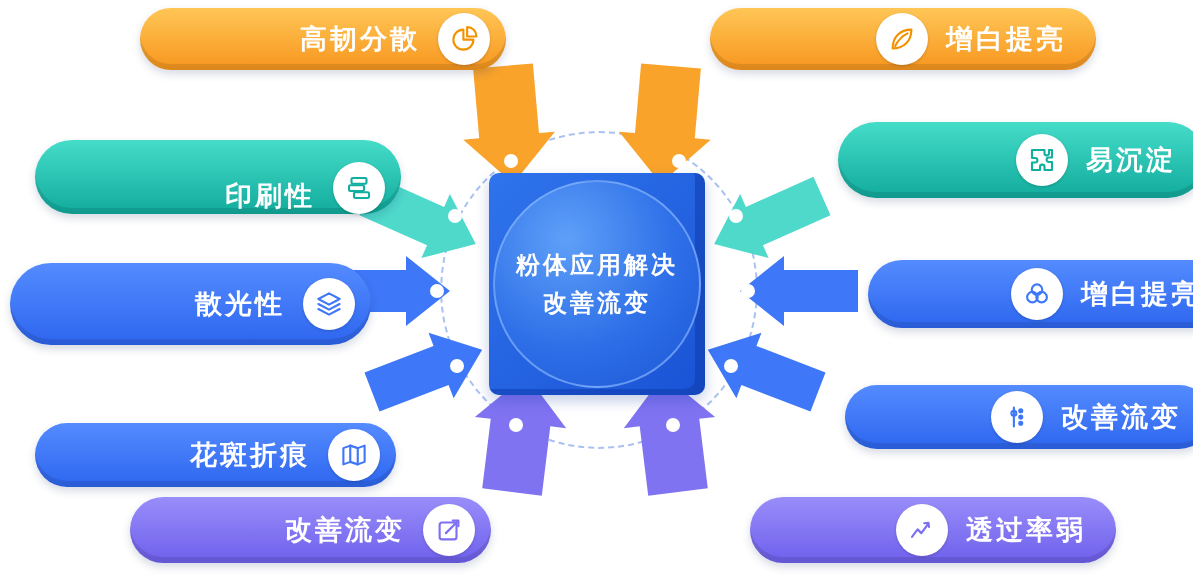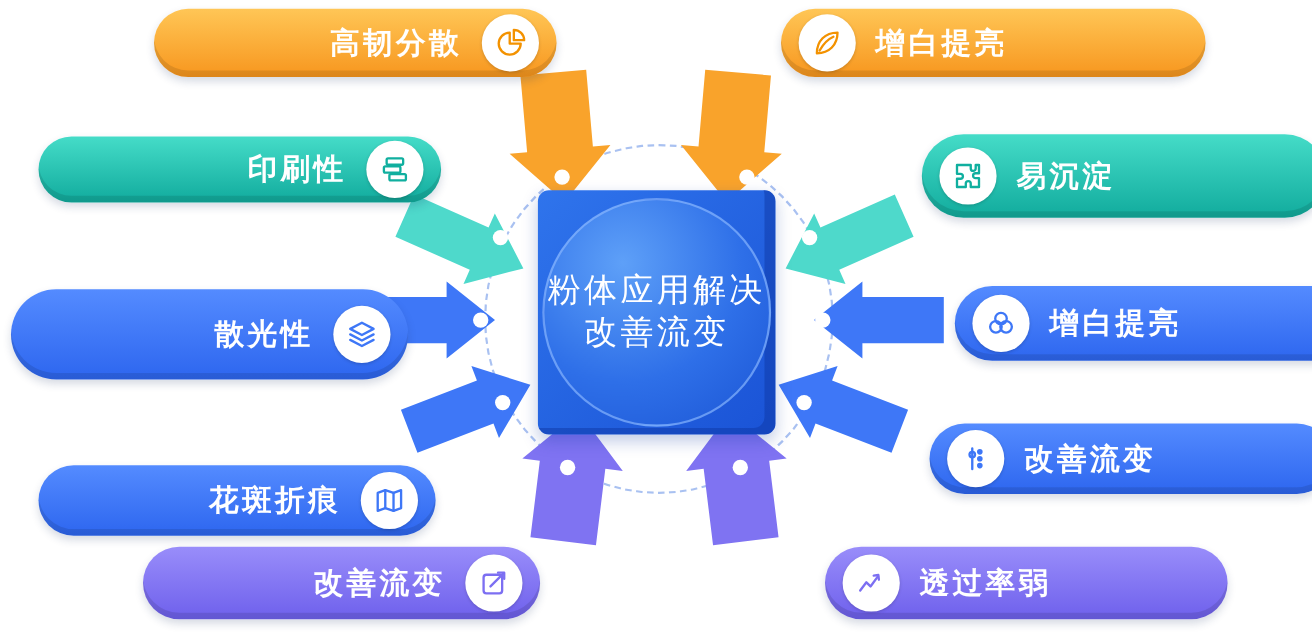--- a/index.html
+++ b/index.html
@@ -5,21 +5,21 @@
   html,body{margin:0;padding:0;background:#ffffff;}
   body{font-family:"Liberation Sans","DejaVu Sans",sans-serif;}
   .canvas{position:relative;width:1193px;height:577px;background:#ffffff;overflow:hidden;}
 
   
   .pill{position:absolute;display:flex;align-items:center;gap:18px;border-radius:999px;
         box-shadow:0 4px 8px rgba(30,50,100,.18), inset 0 -6px 0 rgba(0,0,0,.10);
         z-index:4;}
   .pill .label{color:#ffffff;font-size:27px;font-weight:bold;letter-spacing:3px;white-space:nowrap;}
   .pill.side-left{justify-content:flex-end;padding:0 16px 0 30px;}
-  .pill.side-right{justify-content:flex-start;padding:0 30px 0 16px;}
+  .pill.side-right{justify-content:flex-end;padding:0 30px 0 16px;}
   .icon-circle{flex:0 0 auto;width:52px;height:52px;border-radius:50%;background:#ffffff;
                display:flex;align-items:center;justify-content:center;
                box-shadow:0 1px 3px rgba(0,0,0,.18);}
   .icon-circle svg{width:30px;height:30px;stroke:currentColor;fill:none;
                    stroke-width:1.7;stroke-linecap:round;stroke-linejoin:round;}
 
   .c-orange{background:linear-gradient(180deg,#FFC656,#F7961E);}
   .c-orange .icon-circle{color:#F39200;}
   .c-teal{background:linear-gradient(180deg,#45DCC8,#11AB9D);}
   .c-teal .icon-circle{color:#10AF9F;}
@@ -39,21 +39,21 @@
   .dot{fill:#ffffff;}
 
   .center-square{position:absolute;left:489px;top:173px;width:216px;height:222px;border-radius:10px;
                  background:linear-gradient(135deg,#2F74EC,#1A53D6);
                  box-shadow:inset -10px -6px 0 rgba(14,55,165,.5), 0 6px 14px rgba(20,60,160,.25);
                  z-index:2;display:flex;align-items:center;justify-content:center;}
   .center-circle{width:204px;height:204px;border-radius:50%;
                  background:radial-gradient(circle at 35% 28%,#5EA0F8,#2E6FE8 55%,#1B55D4);
                  border:2px solid rgba(140,185,255,.65);
                  display:flex;flex-direction:column;align-items:center;justify-content:center;}
-  .center-circle .t{color:#ffffff;font-size:30px;font-weight:normal;letter-spacing:3px;line-height:38px;}
+  .center-circle .t{color:#ffffff;font-size:24px;font-weight:bold;letter-spacing:3px;line-height:38px;}
 </style>
 </head>
 <body>
 
 <div class="canvas">
 
   <div class="orbit"></div>
 
   <svg class="arrow-layer" width="1193" height="577" viewBox="0 0 1193 577">
     <g transform="translate(503,66) rotate(85)">
@@ -109,21 +109,21 @@
   <div class="pill side-left c-orange" style="left:140px;top:8px;width:320px;height:62px;">
     <span class="label">高韧分散</span>
     <span class="icon-circle">
       <svg viewBox="0 0 24 24">
           <path d="M11.5 4.5 A8 8 0 1 0 19.5 12.5 L11.5 12.5 Z"></path>
           <path d="M14.5 2.5 A7.5 7.5 0 0 1 22 10 L14.5 10 Z"></path>
         </svg>
     </span>
   </div>
 
-  <div class="pill side-left c-teal" style="left:35px;top:124px;width:320px;height:60px;">
+  <div class="pill side-left c-teal" style="left:35px;top:140px;width:320px;height:74px;align-items:flex-end;">
     <span class="label">印刷性</span>
     <span class="icon-circle">
       <svg viewBox="0 0 24 24">
           <rect x="6" y="4" width="12" height="4.6" rx="1"></rect>
           <rect x="4" y="9.8" width="12" height="4.6" rx="1"></rect>
           <rect x="8" y="15.4" width="12" height="4.6" rx="1"></rect>
         </svg>
     </span>
   </div>
 

